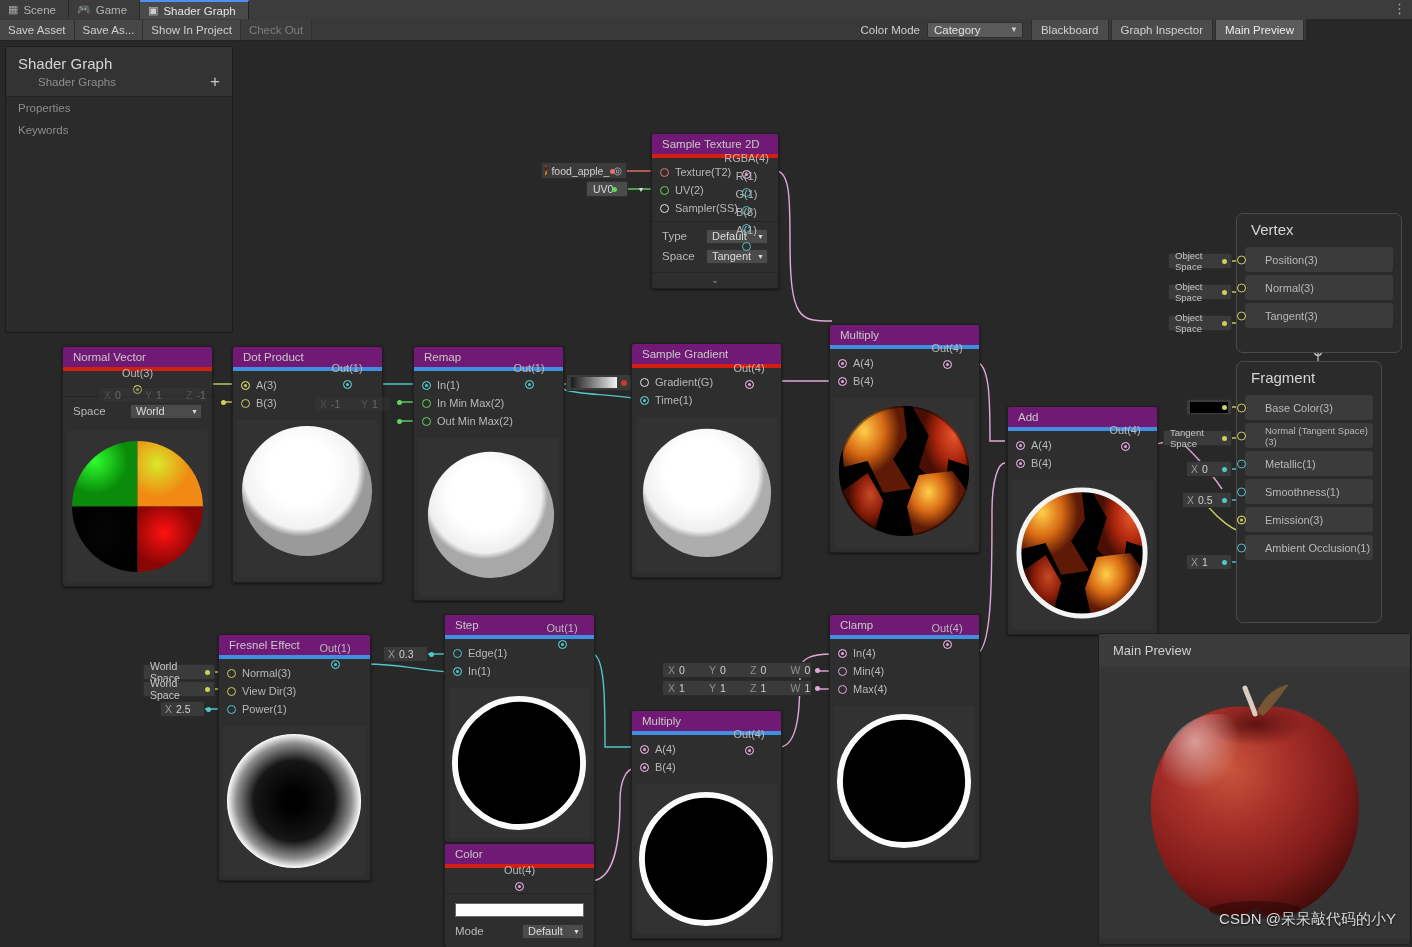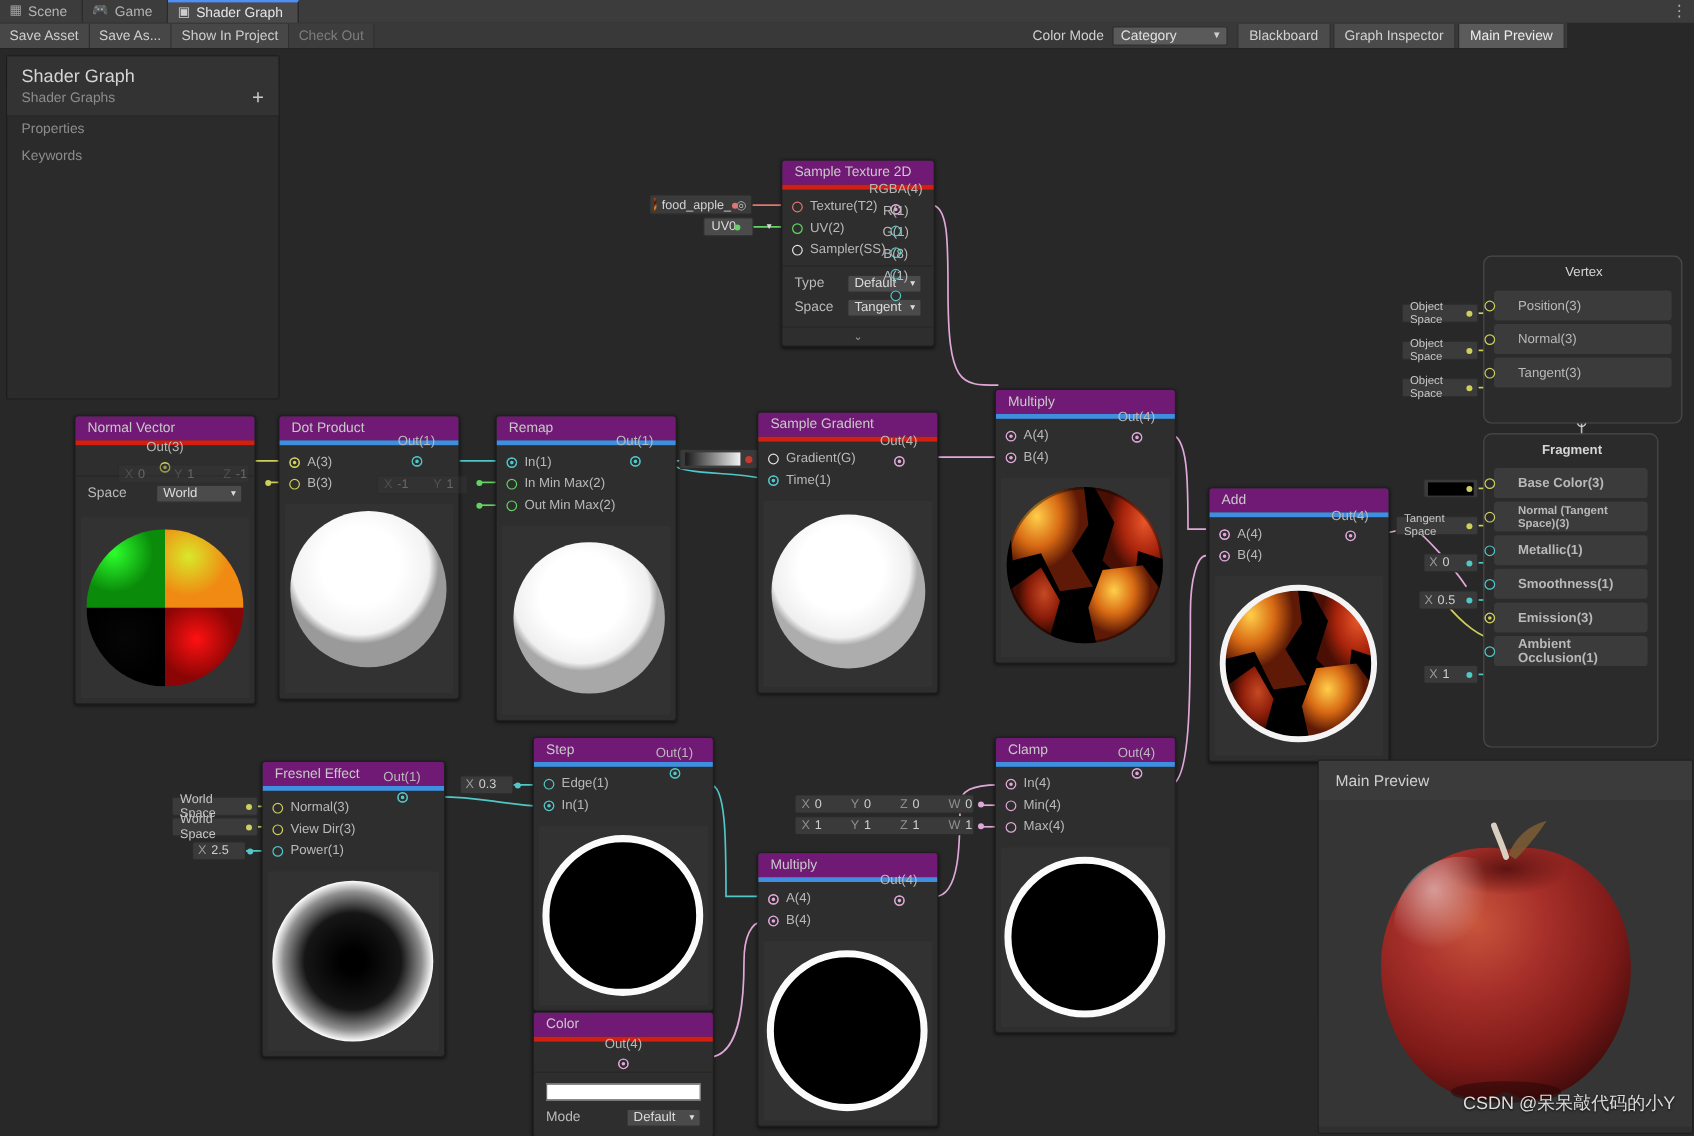--- a/index.html
+++ b/index.html
@@ -69,21 +69,21 @@
 
   
   .blackboard {
     position:absolute; left:5px; top:5px; width:228px; height:287px;
     background:#2b2b2b; border:1px solid #1c1c1c; border-radius:2px;
   }
   .bb-head { padding:8px 12px 2px 12px; }
   .bb-title { font-size:15px; color:#d5d5d5; }
   .bb-sub-row { display:flex; align-items:center; justify-content:space-between;
     padding:2px 12px 8px 12px; background:#333; }
-  .bb-sub { font-size:11.5px; color:#8d8d8d; }
+  .bb-sub { font-size:11.5px; color:#8d8d8d;margin-left:20px; }
   .bb-plus { font-size:17px; color:#c9c9c9; line-height:12px; }
   .bb-headwrap { background:#333; border-bottom:1px solid #242424; }
   .bb-row { font-size:11.5px; color:#8d8d8d; padding:5px 12px; }
 
   
   .node {
     position:absolute; background:#2e2e2e; border:1px solid #1f1f1f;
     border-radius:3px; box-shadow:0 1px 3px rgba(0,0,0,.55);
   }
   .node-title {
@@ -173,21 +173,21 @@
   }
   .gradbar { flex:1; height:11px; background:linear-gradient(90deg,#1a1a1a 0%,#f2f2f2 100%); }
 
   
   .colorswatch { height:14px; background:#ffffff; border:1px solid #6a6a6a; margin:5px 0 4px 0; }
 
   
   .stack {
     position:absolute; background:#2b2b2b; border:1px solid #4a4a4a; border-radius:7px;
   }
-  .stack-title { font-size:11px; color:#d6d6d6; padding:7px 12px 6px 14px;text-align:center; }
+  .stack-title { font-size:15px; color:#d6d6d6; padding:7px 12px 6px 14px; }
   .blockrow {
     position:relative; margin:3px 8px; height:25px; background:#3b3b3b; border-radius:3px;
     display:flex; align-items:center; padding-left:20px; font-size:11px; color:#b9b9b9;
   }
   .blockdot { position:absolute; left:-8px; top:50%; transform:translateY(-50%); }
 
   
   .mainprev {
     position:absolute; background:#2f2f2f; border:1px solid #1f1f1f; border-radius:2px;
   }
@@ -899,21 +899,21 @@
       <span>Tangent(3)</span>
     </div>
   </div>
   <div class="extlabel" style="left:1168px; top:212px; width:64px; font-size:9.5px;">Object Space</div>
   <span class="minidot" style="left:1222px; top:218px; background:#cfcf5e;"></span>
   <div class="extlabel" style="left:1168px; top:243px; width:64px; font-size:9.5px;">Object Space</div>
   <span class="minidot" style="left:1222px; top:249px; background:#cfcf5e;"></span>
   <div class="extlabel" style="left:1168px; top:274px; width:64px; font-size:9.5px;">Object Space</div>
   <span class="minidot" style="left:1222px; top:280px; background:#cfcf5e;"></span>
 
-  <div class="stack" style="left:1236px; top:320px; width:146px; height:262px;font-weight:bold;">
+  <div class="stack" style="left:1236px; top:320px; width:146px; height:262px;">
     <div class="stack-title">Fragment</div>
     <div class="blockrow">
       <span class="blockdot dot"></span>
       <span>Base Color(3)</span>
     </div>
     <div class="blockrow">
       <span class="blockdot dot"></span>
       <span style="font-size:9.5px">Normal (Tangent Space)(3)</span>
     </div>
     <div class="blockrow">

